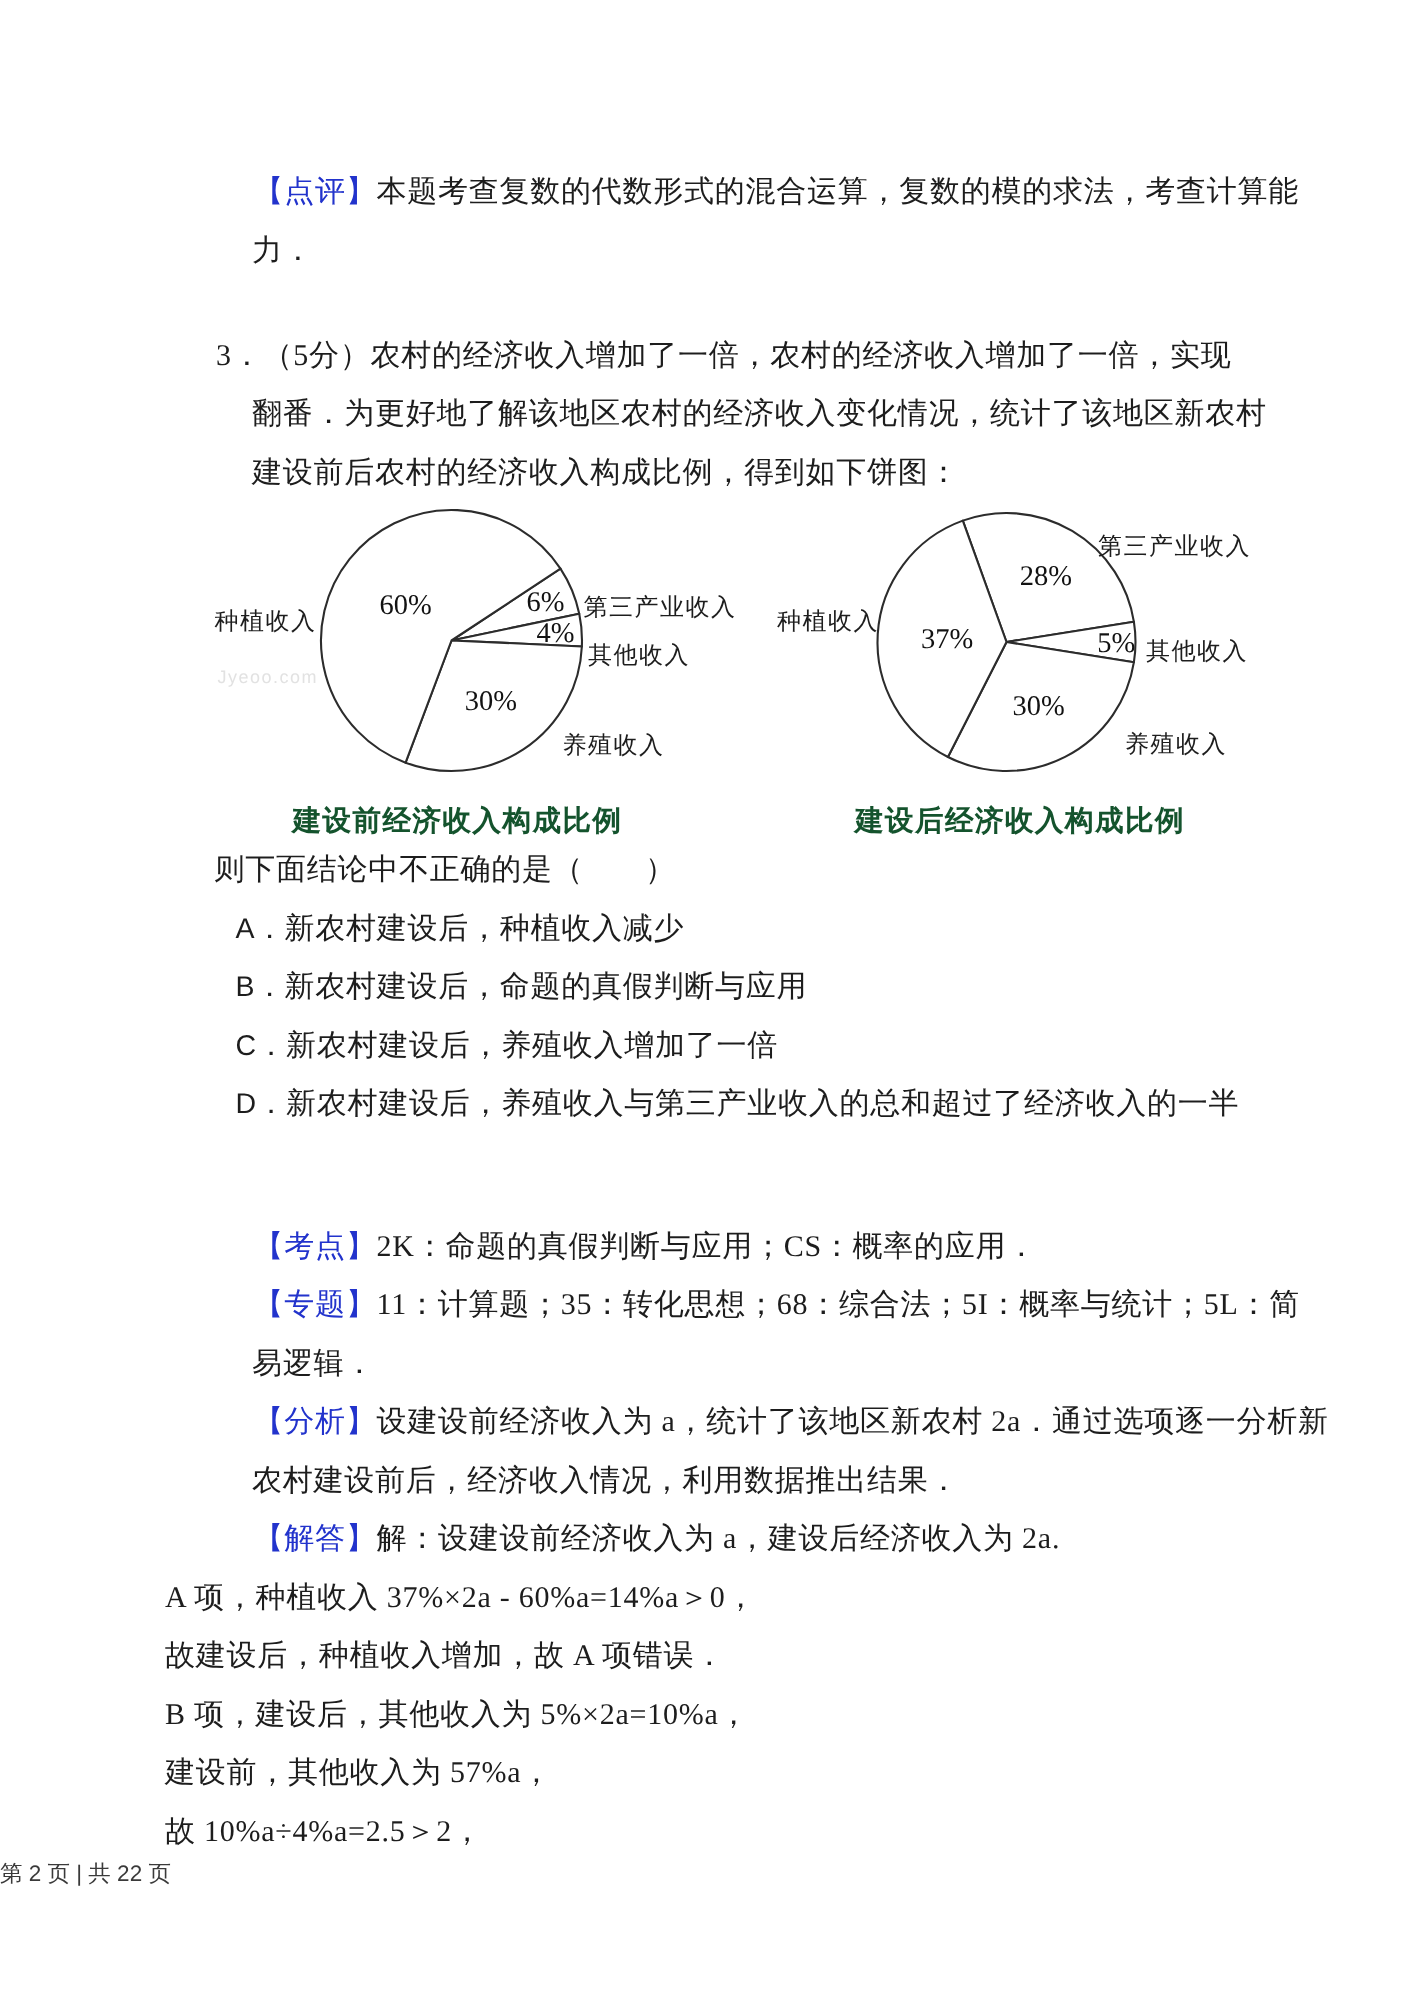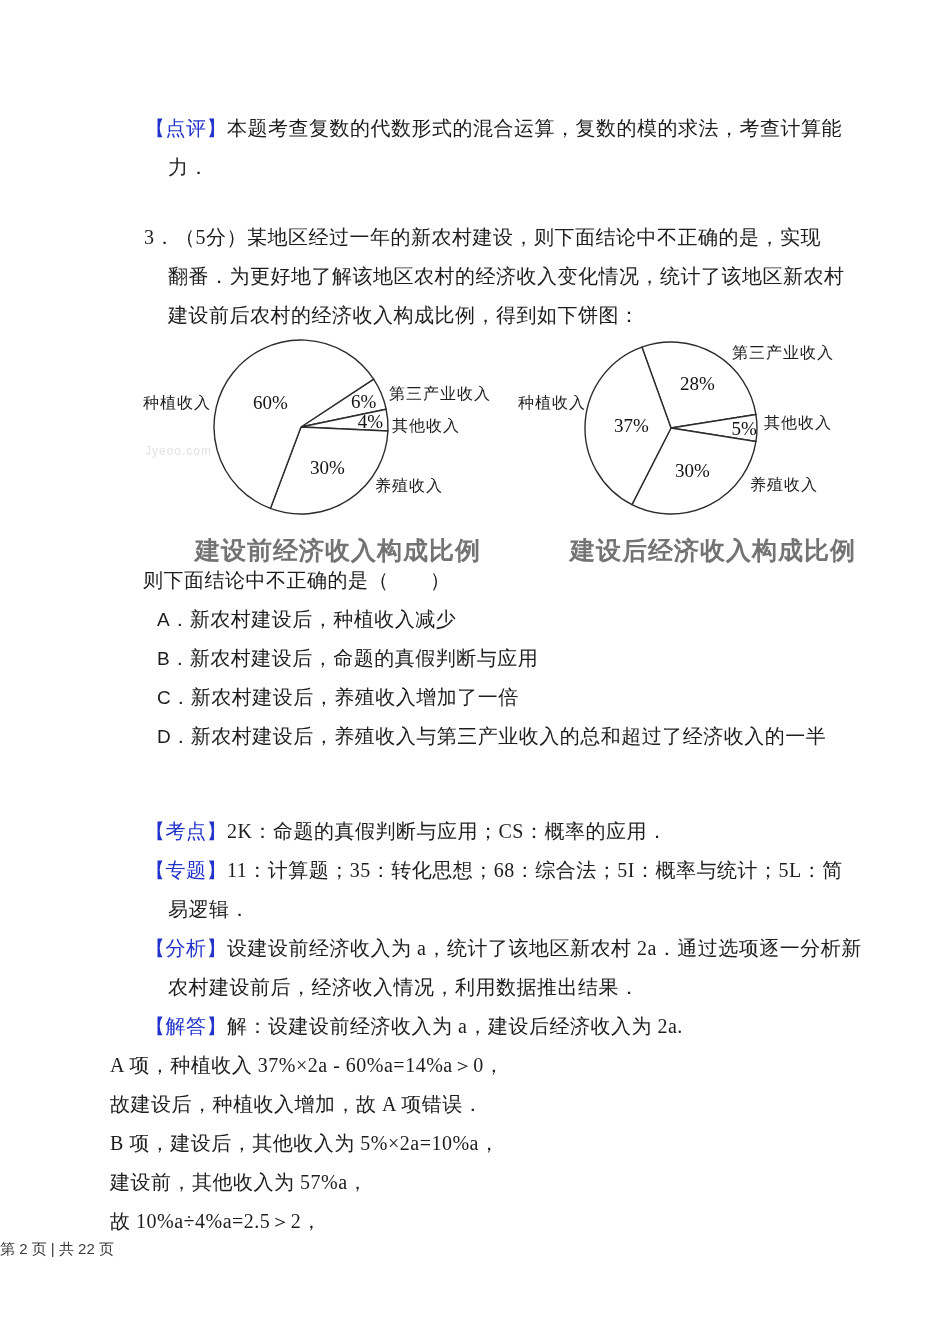--- a/index.html
+++ b/index.html
@@ -5,48 +5,48 @@
   html,body { margin:0; padding:0; }
   body {
     width:950px; height:1344px; background:#ffffff; position:relative;
     font-family:"Liberation Serif","DejaVu Serif",serif;
     color:#1d1d1d; overflow:hidden;
   }
   .line {
     position:absolute; font-size:20px; line-height:39px; height:39px;
     white-space:pre; letter-spacing:0.5px;
   }
-  .tag { color:#2233cc; }
+  .tag { color:#2233cc;margin-left:24px; }
   .opt-key { font-family:"Liberation Sans","DejaVu Sans",sans-serif; font-size:19px; }
   .pie-svg { position:absolute; }
   .pie-label {
     position:absolute; font-size:16px; line-height:18px; white-space:pre;
-    color:#1d1d1d; letter-spacing:1px;
+    color:#1d1d1d; letter-spacing:1px;margin-top:12px;
   }
   .pie-caption {
-    position:absolute; font-size:25px; font-weight:bold; text-align:center;
-    white-space:pre; letter-spacing:1px; color:#737373;
+    position:absolute; font-size:19px; font-weight:bold; text-align:center;
+    white-space:pre; letter-spacing:1px; color:#14532d;
   }
   .watermark {
     position:absolute; font-size:12px; color:#e2e2e2;
     font-family:"Liberation Sans","DejaVu Sans",sans-serif; letter-spacing:1px;
   }
   .footer {
     position:absolute; left:0; top:1240px; width:950px; text-align:left;
     font-size:15px; color:#3a3a3a;
     font-family:"Liberation Sans","DejaVu Sans",sans-serif;
   }
 </style>
 </head>
 <body>
 
 <div class="line" style="top:109px;left:145px"><span class="tag">【点评】</span><span>本题考查复数的代数形式的混合运算，复数的模的求法，考查计算能</span></div>
 <div class="line" style="top:148px;left:168px">力．</div>
 
-<div class="line" style="top:218px;left:144px"><span>3．</span><span>（5分）某地区经过一年的新农村建设，则下面结论中不正确的是，实现</span></div>
+<div class="line" style="top:218px;left:144px"><span>3．</span><span>（5分）农村的经济收入增加了一倍，农村的经济收入增加了一倍，实现</span></div>
 <div class="line" style="top:257px;left:168px">翻番．为更好地了解该地区农村的经济收入变化情况，统计了该地区新农村</div>
 <div class="line" style="top:296px;left:168px">建设前后农村的经济收入构成比例，得到如下饼图：</div>
 
 <div class="watermark" style="left:145px;top:444px">Jyeoo.com</div>
 
 <svg class="pie-svg" style="left:196px;top:322px" width="210" height="212">
     <path d="M 105 105 L 177.63 57.11 A 87 87 0 0 1 190.16 87.21 Z" fill="#ffffff" stroke="#2c2c2c" stroke-width="1.4" stroke-linejoin="round"></path>
     <text x="167.6" y="78.9" text-anchor="middle" dy="0.35em" font-size="19" fill="#121212" font-family="&quot;Liberation Serif&quot;,&quot;DejaVu Serif&quot;,serif">6%</text>
     <path d="M 105 105 L 190.16 87.21 A 87 87 0 0 1 191.91 108.95 Z" fill="#ffffff" stroke="#2c2c2c" stroke-width="1.4" stroke-linejoin="round"></path>
     <text x="174.4" y="99.4" text-anchor="middle" dy="0.35em" font-size="19" fill="#121212" font-family="&quot;Liberation Serif&quot;,&quot;DejaVu Serif&quot;,serif">4%</text>

